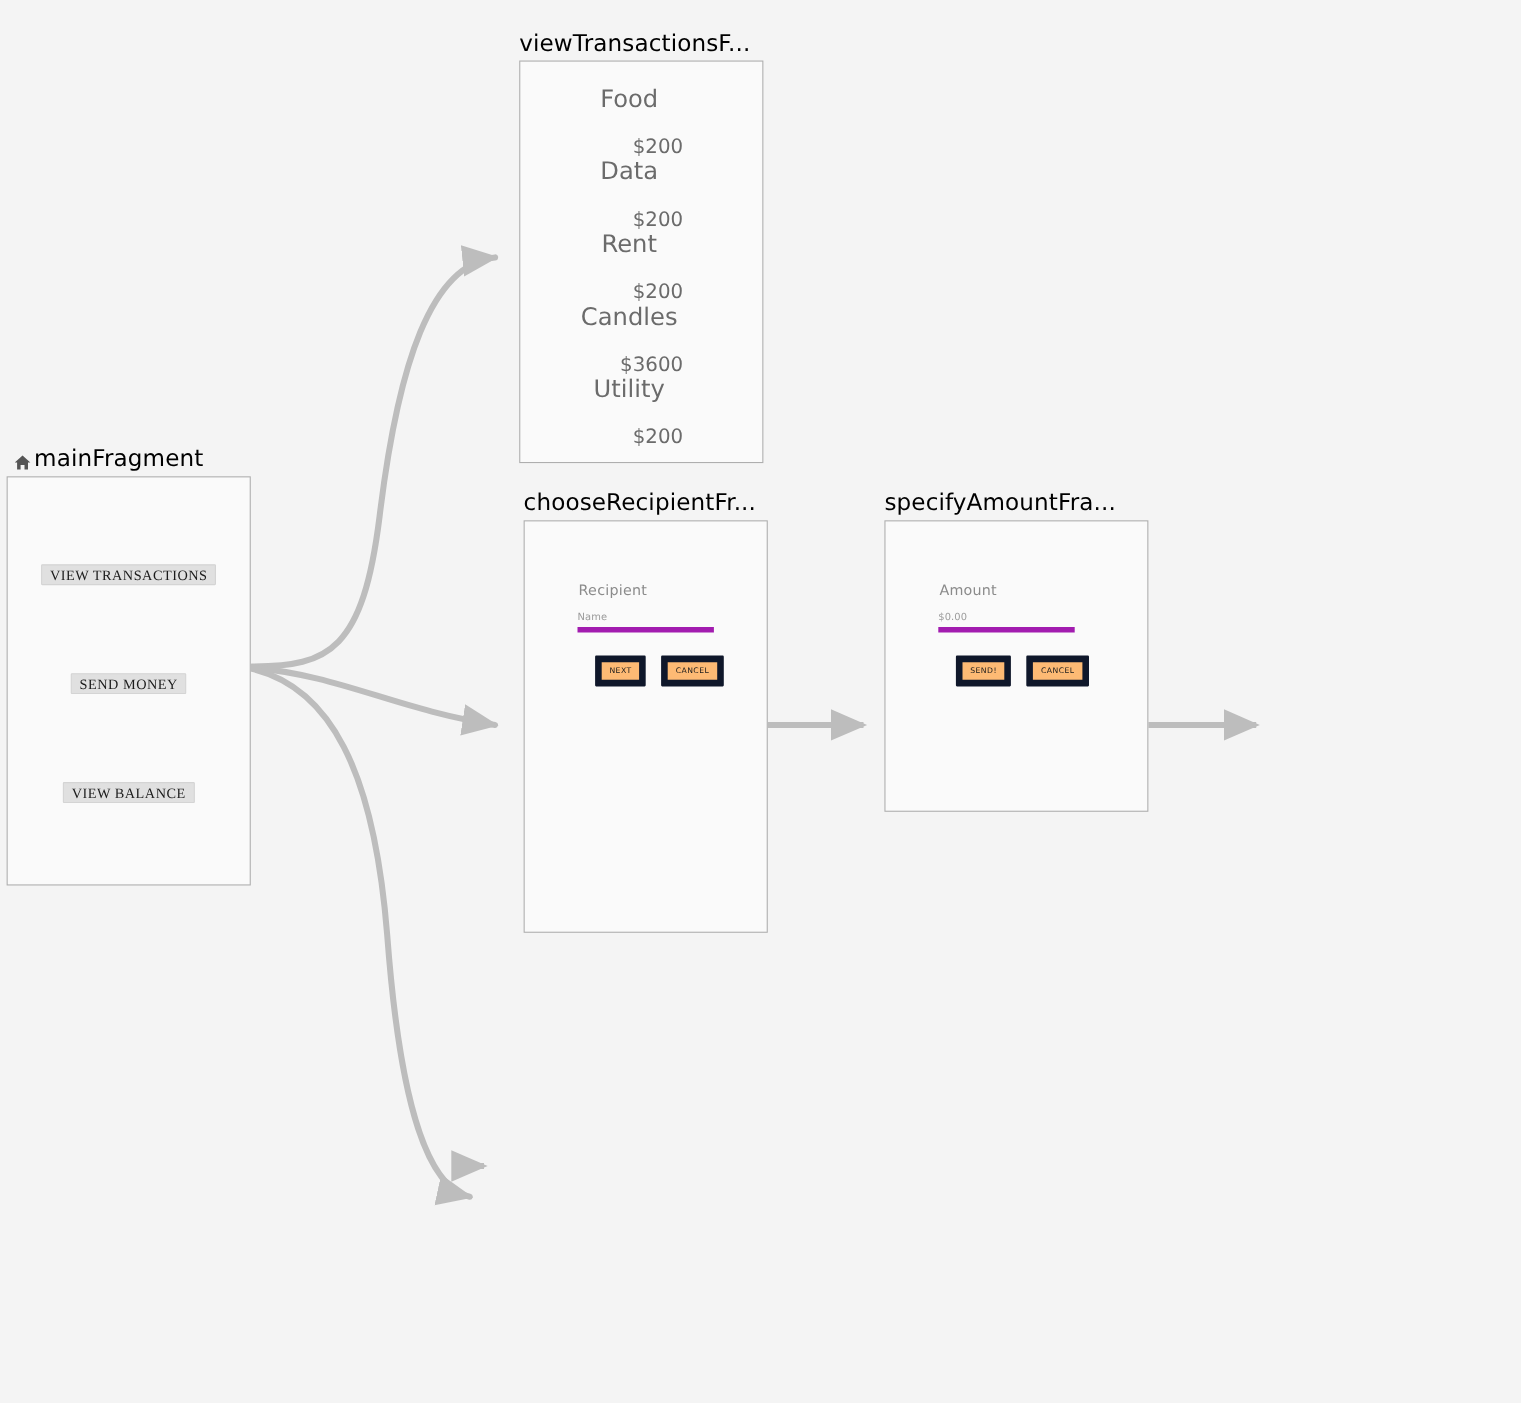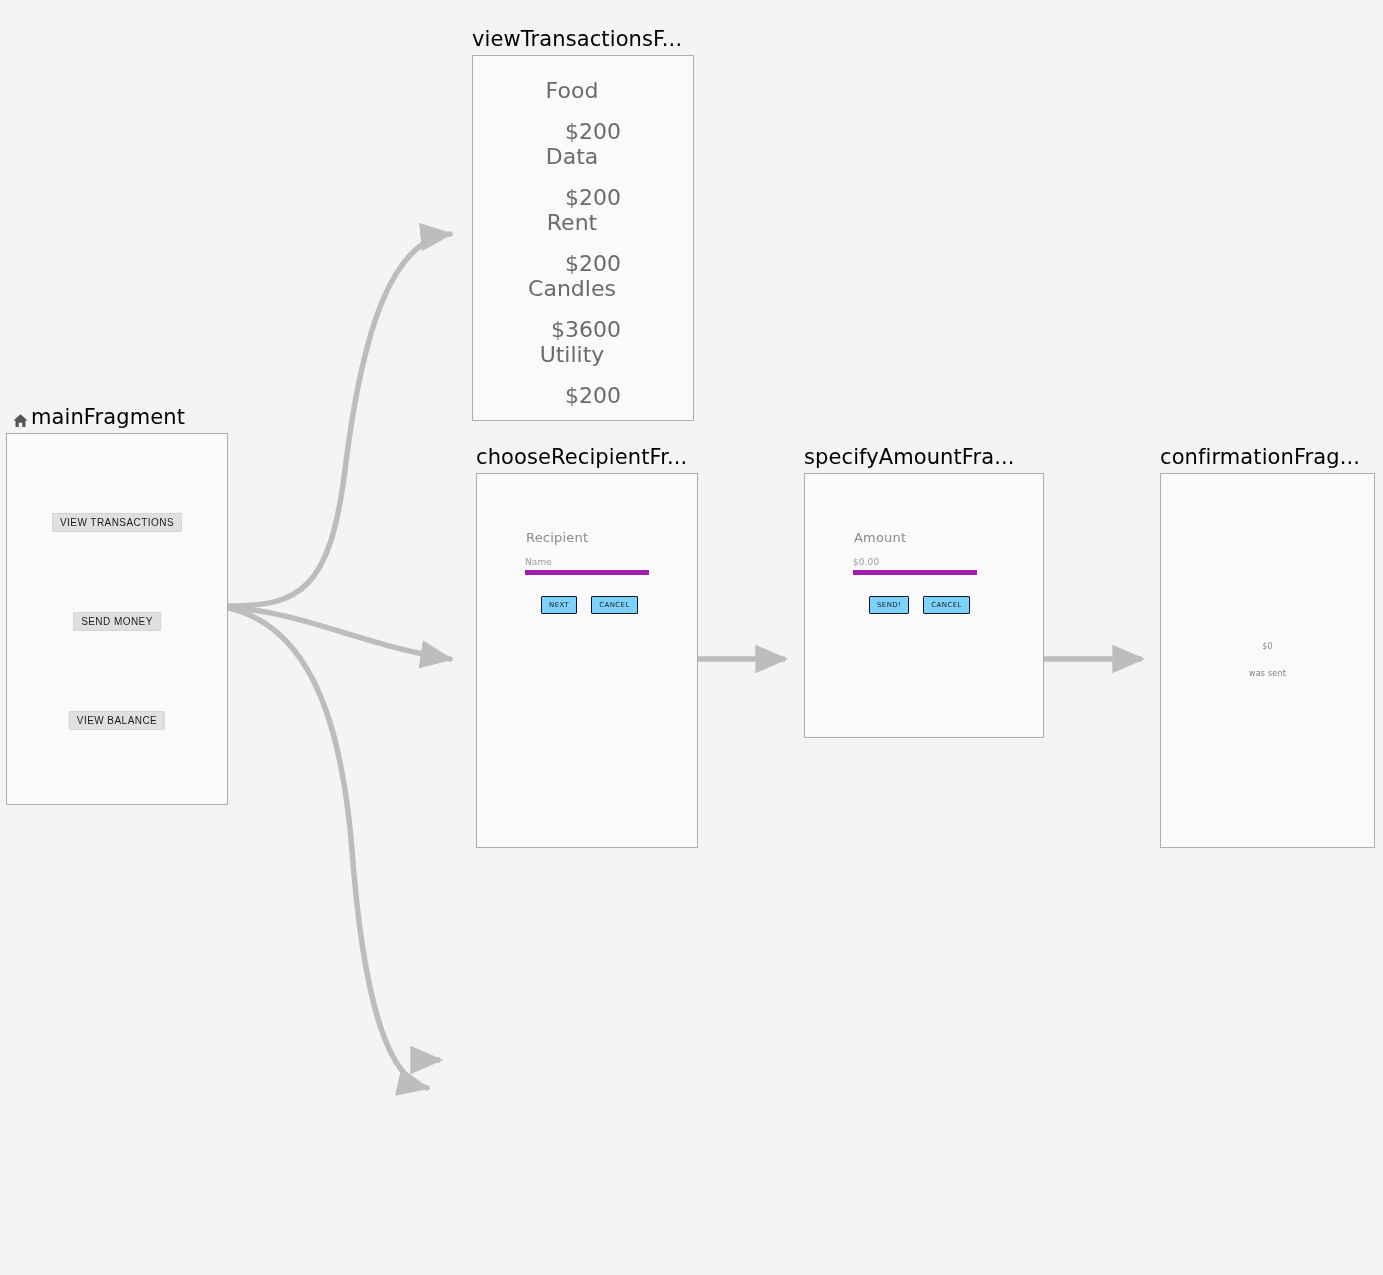--- a/index.html
+++ b/index.html
@@ -67,23 +67,23 @@
     box-sizing: border-box;
     overflow: hidden;
   }
 
   
   .mini-btn {
     position: absolute;
     background: #e0e0e0;
     border: 1px solid #d4d4d4;
     color: #1b1b1b;
-    font-size: 10px;
+    font-size: 13px;
     letter-spacing: .45px;
-    font-family: Liberation Sans, sans-serif;
+    font-family: Liberation Serif, serif;
     padding: 4px 7px 4px 7px;
     line-height: 9px;
     white-space: nowrap;
     left: 50%;
     transform: translateX(-50%);
     text-align: center;
     border-radius: 1px;
   }
 
   
@@ -104,21 +104,21 @@
     flex: 1;
     text-align: right;
     font-size: 22px;
     color: #6b6b6b;
     padding-right: 20px;
     font-family: "DejaVu Sans", "Liberation Sans", sans-serif;
   }
   .tx-amt {
     width: 78px;
     text-align: right;
-    font-size: 22px;
+    font-size: 18px;
     color: #6b6b6b;
     font-family: "DejaVu Sans", "Liberation Sans", sans-serif;
   }
 
   
   .form {
     position: absolute;
     left: 48px;
     top: 56px;
     width: 134px;
@@ -138,22 +138,22 @@
     width: 124px;
     letter-spacing: .1px;
   }
   .form-buttons {
     margin-top: 21px;
     display: flex;
     gap: 14px;
     padding-left: 16px;
   }
   .form-buttons .fbtn {
-    background: #7dd3fc;
-    border: 1px solid #0f172a;
+    background: #fdba74;
+    border: 6px solid #0f172a;
     color: #1b1b1b;
     font-size: 7px;
     letter-spacing: .4px;
     padding: 4px 7px;
     line-height: 8px;
     border-radius: 1px;
     white-space: nowrap;
   }
 
   
@@ -276,24 +276,15 @@
         <div class="form-label">Amount</div>
         <div class="form-input">$0.00</div>
         <div class="form-buttons">
           <div class="fbtn">SEND!</div>
           <div class="fbtn">CANCEL</div>
         </div>
       </div>
     </div>
   </div>
 
-  <div class="node" style="left:1160px; top:473px; width:215px; height:375px;">
-    <div class="node-label">confirmationFrag...</div>
-    <div class="card">
-      <div class="confirm-block">
-        <div class="confirm-amount">$0</div>
-        <div class="confirm-text">was sent</div>
-      </div>
-    </div>
-  </div>
 
 
 </div>
 
 </body></html>

